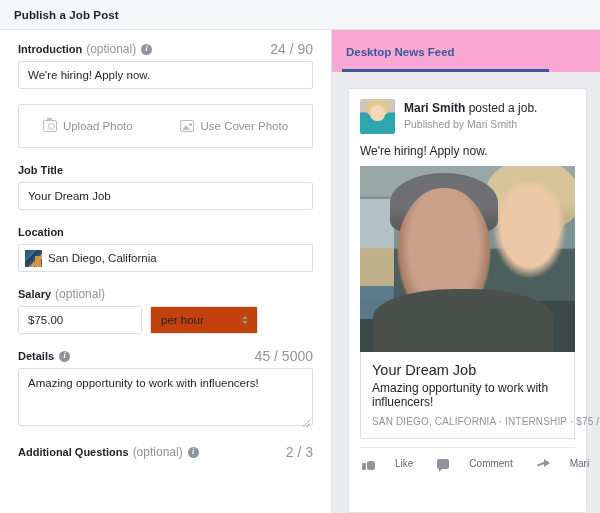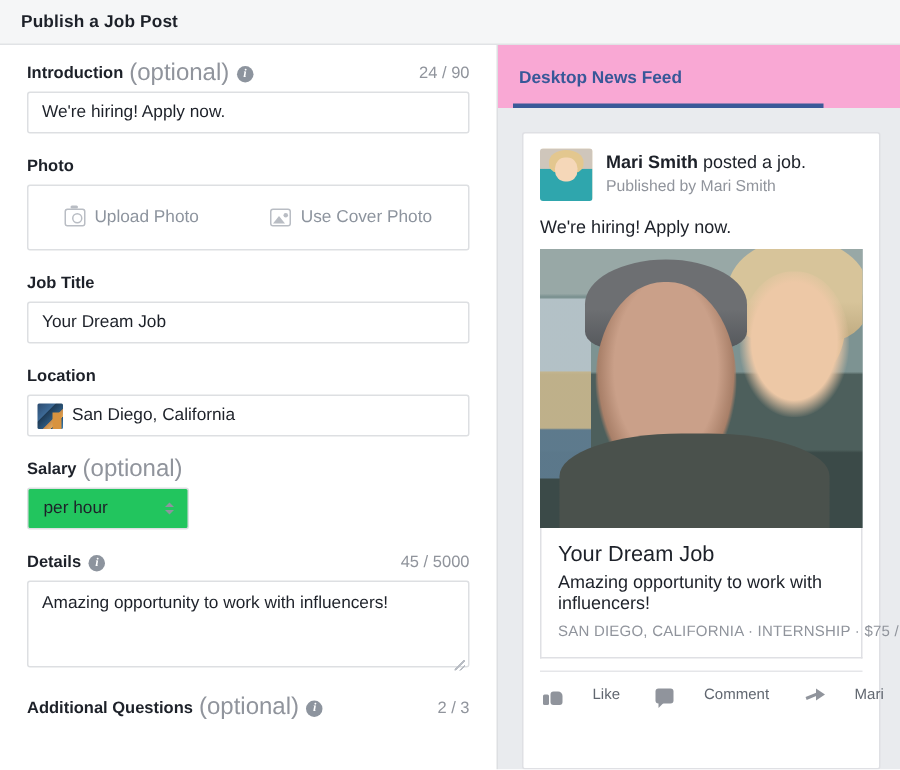--- a/index.html
+++ b/index.html
@@ -45,33 +45,33 @@
   .field { margin-bottom: 15px; }
   .label-row {
     display: flex; align-items: center;
     margin-bottom: 5px;
     height: 14px;
   }
   .lbl {
     font-size: 11px; font-weight: bold; color: #1d2129;
   }
   .lbl-optional {
-    font-size: 16px; font-weight: normal; color: #90949c; margin-left: 4px;
+    font-size: 12px; font-weight: normal; color: #90949c; margin-left: 4px;
   }
   .info-icon {
     width: 11px; height: 11px; border-radius: 50%;
     background: #8d949e; color: #fff;
     font-size: 8px; font-weight: bold; font-style: italic;
     display: inline-flex; align-items: center; justify-content: center;
     margin-left: 5px; font-family: "Liberation Serif", serif;
     line-height: 1;
   }
   .counter {
     margin-left: auto;
-    font-size: 11px; color: #90949c;
+    font-size: 14px; color: #90949c;
   }
   .txt-input {
     width: 100%; height: 28px;
     border: 1px solid #dddfe2; border-radius: 2px;
     background: #fff;
     font-size: 11.5px; color: #1d2129;
     padding: 0 9px;
     font-family: "Liberation Sans", sans-serif;
     display: flex; align-items: center;
   }
@@ -124,21 +124,21 @@
   .ic-image::after {
     content:""; position:absolute; right:1.5px; top:1.5px;
     width:3px;height:3px;border-radius:50%;background:#b9bdc4;
   }
 
   
   .row-2 { display: flex; gap: 8px; }
   .sel {
     height: 28px;
     border: 1px solid #dddfe2; border-radius: 2px;
-    background: #22c55e;
+    background: #c2410c;
     font-size: 11.5px; color: #1d2129;
     display: flex; align-items: center;
     padding: 0 8px 0 10px;
     position: relative;
   }
   .sel-label { flex: 1 1 auto; }
   .sel-arrows {
     width: 9px; height: 14px; position: relative; flex: 0 0 9px;
     margin-left: 6px;
   }
@@ -321,23 +321,20 @@
           <span class="lbl-optional">(optional)</span>
           <span class="info-icon">i</span>
           <span class="counter">24 / 90</span>
         </div>
         <div class="txt-input">
           <span>We're hiring! Apply now.</span>
         </div>
       </div>
 
       <div class="field">
-        <div class="label-row">
-          <span class="lbl">Photo</span>
-        </div>
         <div class="photo-box">
           <div class="photo-opt">
             <span class="ic-camera"></span>
             <span>Upload Photo</span>
           </div>
           <div class="photo-opt">
             <span class="ic-image"></span>
             <span>Use Cover Photo</span>
           </div>
         </div>
@@ -361,20 +358,23 @@
           <span>San Diego, California</span>
         </div>
       </div>
 
       <div class="field">
         <div class="label-row">
           <span class="lbl">Salary</span>
           <span class="lbl-optional">(optional)</span>
         </div>
         <div class="row-2">
+          <div class="txt-input sel-salary">
+            <span>$75.00</span>
+          </div>
           <div class="sel sel-price">
             <span class="sel-label">per hour</span>
             <span class="sel-arrows"></span>
           </div>
         </div>
       </div>
 
 
       <div class="field">
         <div class="label-row">

